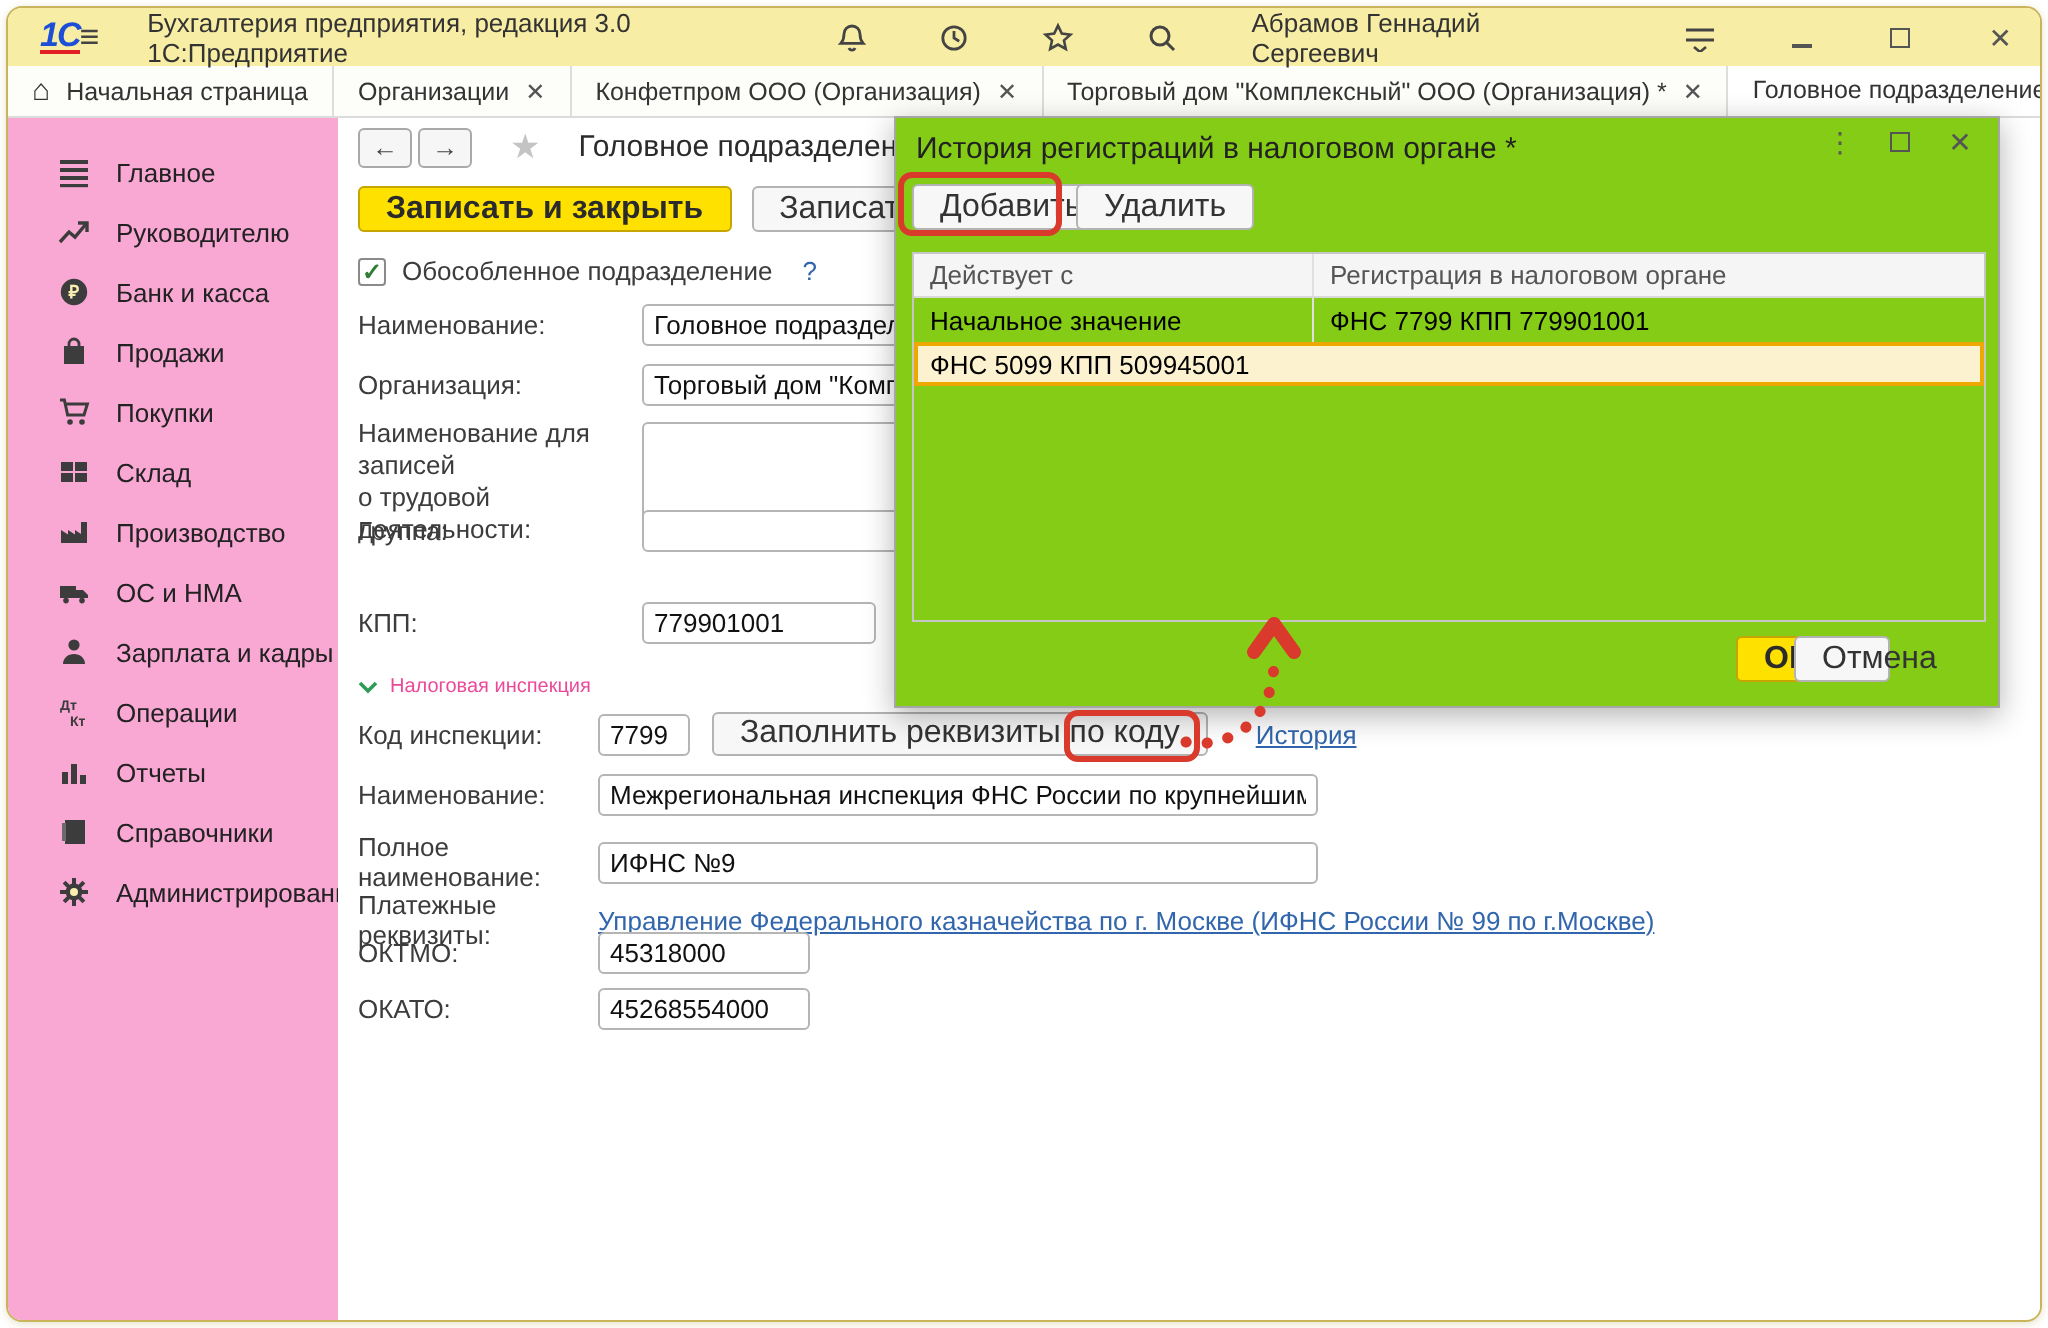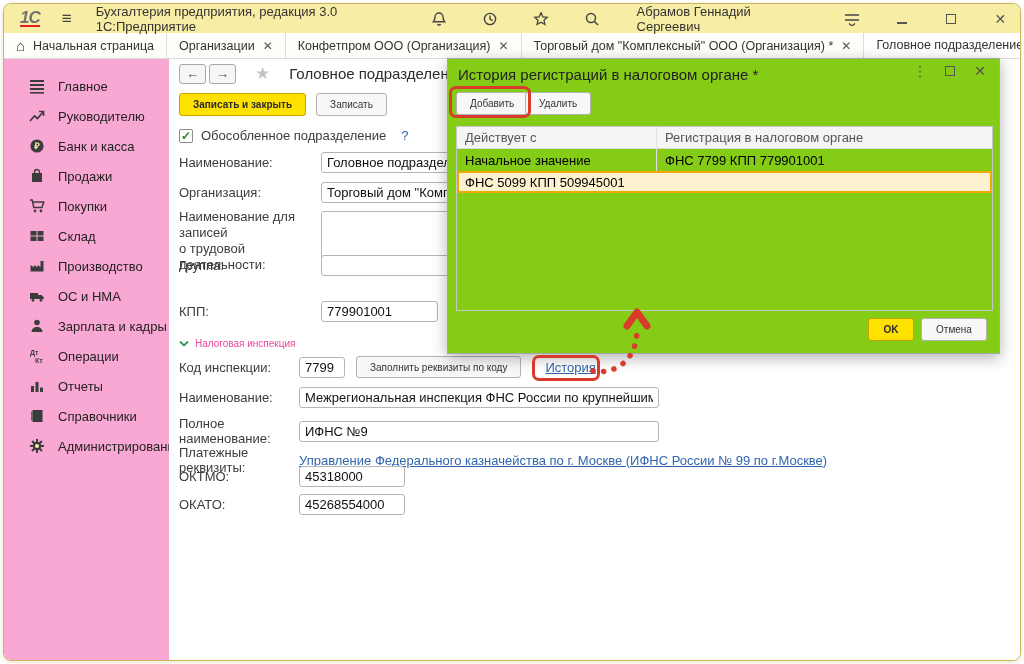--- a/index.html
+++ b/index.html
@@ -4,22 +4,22 @@
 <style>
   * { margin:0; padding:0; box-sizing:border-box; }
   html,body { width:1024px; height:664px; background:#fff; font-family:"Liberation Sans", sans-serif; overflow:hidden; }
 
   .window { position:absolute; left:3px; top:3px; width:1018px; height:658px;
     border:1px solid #c9b45c; border-radius:8px; background:#fff; overflow:hidden;
     box-shadow:0 1px 4px rgba(160,140,40,.25); }
 
   
   .titlebar { height:29px; background:#f8eda4; display:flex; align-items:center; padding:0 12px 0 16px; }
-  .logo { color:#737373; font-weight:bold; font-style:italic; font-size:17px; letter-spacing:-1px;
-    border-bottom:2px solid #e31e24; line-height:15px; margin-right:22px; }
+  .logo { color:#1d4ed8; font-weight:bold; font-style:italic; font-size:17px; letter-spacing:-1px;
+    border-bottom:2px solid #e31e24; line-height:15px; }
   .burger { font-size:17px; color:#444; margin-right:24px; cursor:pointer; line-height:1; }
   .app-title { font-size:13px; color:#333; }
   .tb-right { margin-left:auto; display:flex; align-items:center; gap:34px; }
   .tb-ic { width:18px; height:18px; display:flex; align-items:center; justify-content:center; color:#444; cursor:pointer; }
   .tb-ic svg { display:block; }
   .username { font-size:13px; color:#333; margin:0 2px; }
   .winbtn { width:16px; height:16px; display:flex; align-items:center; justify-content:center; color:#555; font-size:14px; cursor:pointer; }
   .min-glyph { display:inline-block; width:10px; border-top:2px solid #555; margin-top:8px; }
   .max-glyph { display:inline-block; width:10px; height:10px; border:1.5px solid #555; }
 
@@ -37,21 +37,21 @@
   .sb-item svg { flex:none; }
   .main { flex:1; position:relative; background:#fff; font-size:13px; color:#222; }
 
   
   .row { position:absolute; left:10px; display:flex; align-items:center; }
   .lbl { color:#3c3c3c; }
   .inp { height:21px; border:1px solid #b5b5b5; border-radius:3px; padding:0 5px; font-size:13px; font-family:inherit; color:#111; background:#fff; }
   .navbtn { width:27px; height:20px; border:1px solid #a9a9a9; border-radius:3px; background:#f6f6f6; color:#444; font-size:13px; line-height:17px; text-align:center; cursor:pointer; }
   .star { color:#c4c4c4; font-size:17px; }
   .form-title { font-size:15px; color:#2b2b2b; white-space:nowrap; }
-  .btn { height:23px; border:1px solid #b3b3b3; border-radius:3px; background:#f7f7f7; font-size:10px; color:#333; padding:0 13px; cursor:pointer; font-family:inherit; }
+  .btn { height:23px; border:1px solid #b3b3b3; border-radius:3px; background:#f7f7f7; font-size:16px; color:#333; padding:0 13px; cursor:pointer; font-family:inherit; }
   .btn-yellow { background:#ffe100; border-color:#c7a500; font-weight:bold; color:#2b2b2b; }
   .cb { width:14px; height:14px; border:1px solid #8a8a8a; border-radius:2px; background:#fff; display:flex; align-items:center; justify-content:center; font-size:12px; color:#2f7d32; font-weight:bold; cursor:pointer; }
   .help { color:#3166ad; margin-left:7px; cursor:pointer; }
   .sect { color:#ec4899; font-size:10px; display:flex; align-items:center; gap:6px; cursor:pointer; }
   .link { color:#3166ad; text-decoration:underline; cursor:pointer; white-space:nowrap; }
 
   
   .dialog { position:absolute; left:447px; top:58px; width:553px; height:296px; background:#84cc16;
     border:1px solid #a6a6a6; box-shadow:0 4px 14px rgba(0,0,0,.3); z-index:20; }
   .dlg-title { position:absolute; left:10px; top:7px; font-size:15px; color:#222; }
@@ -349,38 +349,38 @@
   <span class="dlg-title">История регистраций в налоговом органе *</span>
   <div class="dlg-icons">
     <span class="dlg-ic">⋮</span>
     <span class="dlg-ic">
         <span class="max-glyph"></span>
       </span>
     <span class="dlg-ic">✕</span>
   </div>
 
   <button class="btn dlg-btn" style="left:8px; top:33px;">Добавить</button>
-  <button class="btn dlg-btn" style="left:77px; top:33px;">Удалить</button>
+  <button class="btn dlg-btn" style="left:90px; top:33px;">Удалить</button>
 
   <div class="dlg-table">
     <div class="t-head">
       <span class="c1">Действует с</span>
       <span class="c2">Регистрация в налоговом органе</span>
     </div>
     <div class="t-row">
       <span class="c1">Начальное значение</span>
       <span class="c2">ФНС 7799 КПП 779901001</span>
     </div>
     <div class="t-row selected">
       <span class="c2">ФНС 5099 КПП 509945001</span>
     </div>
   </div>
 
   <button class="btn btn-yellow dlg-footer-btn" style="left:420px; width:46px;">OK</button>
-  <button class="btn dlg-footer-btn" style="left:473px; width:66px;">Отмена</button>
+  <button class="btn dlg-footer-btn" style="left:449px; width:48px;">Отмена</button>
 </div>
 
 <div class="ann" style="left:449px; top:86px; width:82px; height:32px;"></div>
 <div class="ann" style="left:532px; top:355px; width:68px; height:26px;"></div>
 <svg class="arrow-svg" width="110" height="100" viewBox="0 0 110 100">
   <path d="M 33 73 C 55 77, 78 62, 77 30" fill="none" stroke="#d93a2b" stroke-width="5.5" stroke-linecap="round" stroke-dasharray="0.1 10.5"></path>
   <path d="M 67 28 L 77 14 L 87 28" fill="none" stroke="#d93a2b" stroke-width="7" stroke-linecap="round" stroke-linejoin="round"></path>
 </svg>
 
 </body></html>

